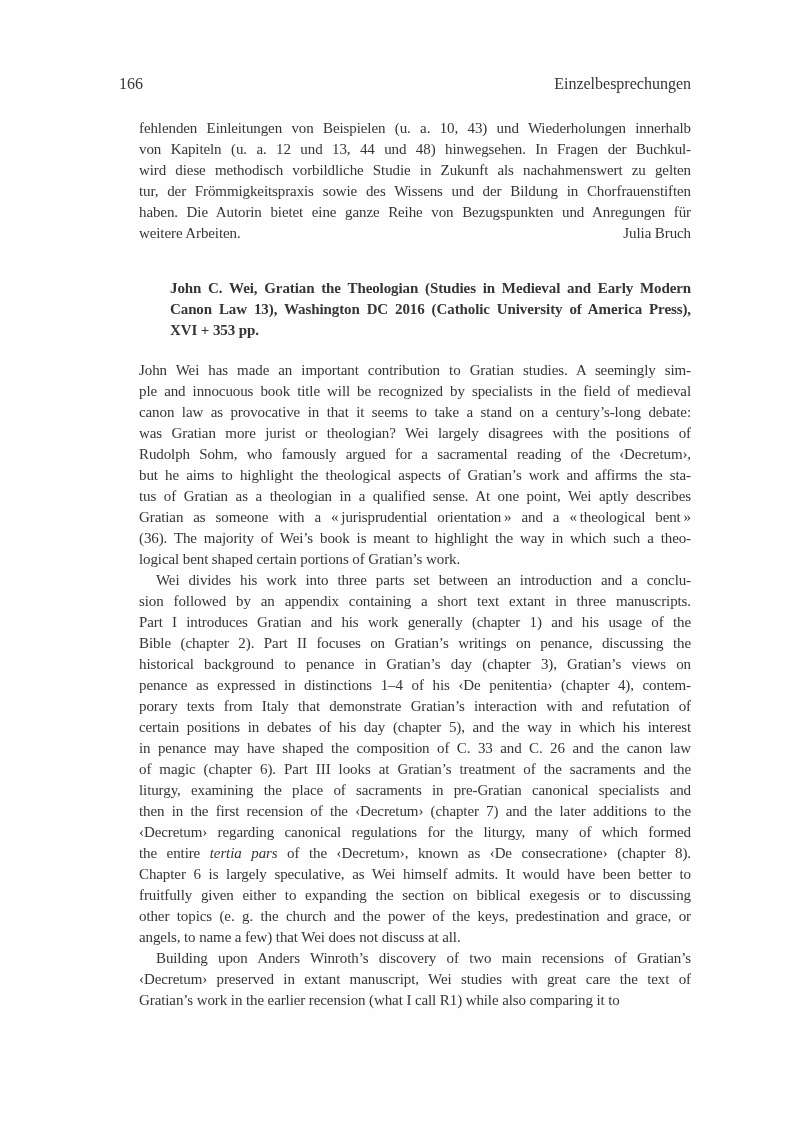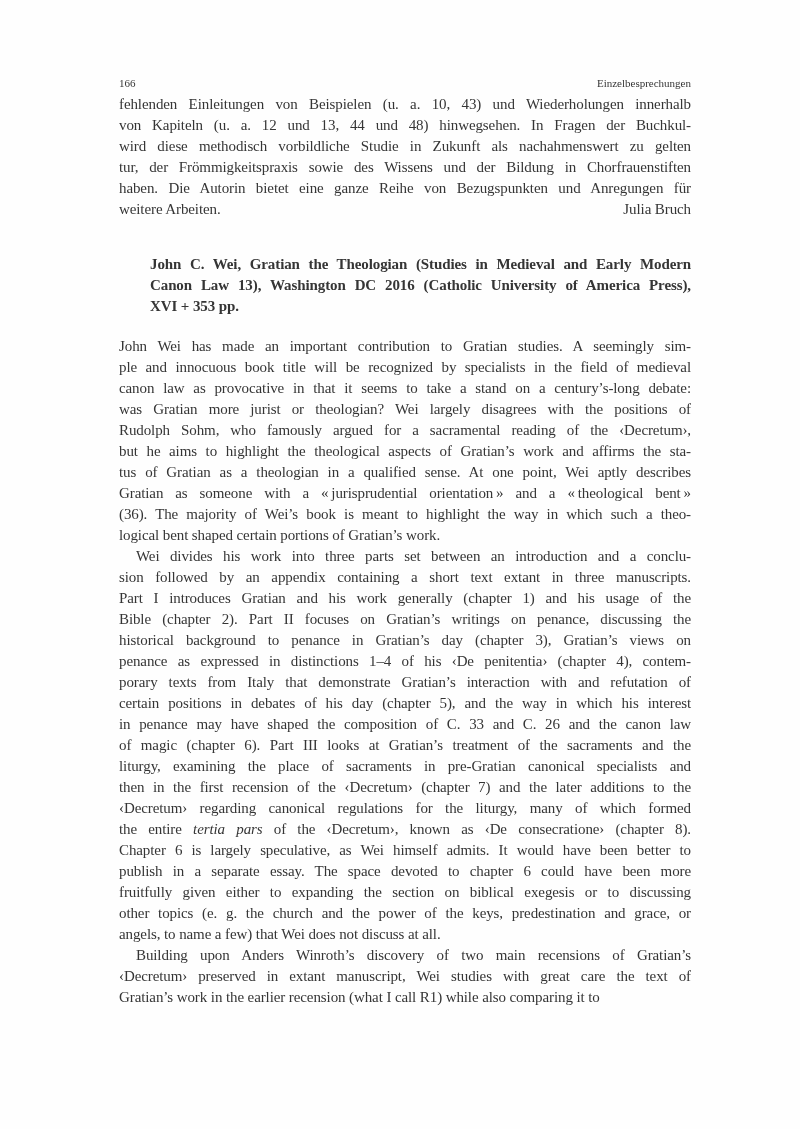--- a/index.html
+++ b/index.html
@@ -20,26 +20,28 @@
   .content {
     position: absolute;
     left: 119px;
     top: 73px;
     width: 572px;
   }
   .header-row {
     display: flex;
     justify-content: space-between;
     line-height: 21px;
-    font-size: 11px;
+    margin-bottom: 24px;
+    font-size: 16px;
   }
   .ln {
     line-height: 21px;
     letter-spacing: -0.1px;
     white-space: normal;
+    margin-left: 20px;
   }
   .j {
     text-align: justify;
     text-align-last: justify;
     text-justify: inter-word;
   }
   .sig-row {
     display: flex;
     justify-content: space-between;
     gap: 44px;
@@ -109,21 +111,20 @@
         <div class="ln j">penance as expressed in distinctions 1–4 of his ‹De penitentia› (chapter 4), contem-</div>
         <div class="ln j">porary texts from Italy that demonstrate Gratian’s interaction with and refutation of</div>
         <div class="ln j">certain positions in debates of his day (chapter 5), and the way in which his interest</div>
         <div class="ln j">in penance may have shaped the composition of C. 33 and C. 26 and the canon law</div>
         <div class="ln j">of magic (chapter 6). Part III looks at Gratian’s treatment of the sacraments and the</div>
         <div class="ln j">liturgy, examining the place of sacraments in pre-Gratian canonical specialists and</div>
         <div class="ln j">then in the first recension of the ‹Decretum› (chapter 7) and the later additions to the</div>
         <div class="ln j">‹Decretum› regarding canonical regulations for the liturgy, many of which formed</div>
         <div class="ln j"><span>the entire </span><i>tertia pars</i><span> of the ‹Decretum›, known as ‹De consecratione› (chapter 8).</span></div>
         <div class="ln j">Chapter 6 is largely speculative, as Wei himself admits. It would have been better to</div>
-        <div class="ln j">publish in a separate essay. The space devoted to chapter 6 could have been more</div>
         <div class="ln j">fruitfully given either to expanding the section on biblical exegesis or to discussing</div>
         <div class="ln j">other topics (e. g. the church and the power of the keys, predestination and grace, or</div>
         <div class="ln">angels, to name a few) that Wei does not discuss at all.</div>
       </div>
 
       <div class="para">
         <div class="ln j indent">Building upon Anders Winroth’s discovery of two main recensions of Gratian’s</div>
         <div class="ln j">‹Decretum› preserved in extant manuscript, Wei studies with great care the text of</div>
         <div class="ln">Gratian’s work in the earlier recension (what I call R1) while also comparing it to</div>
       </div>

